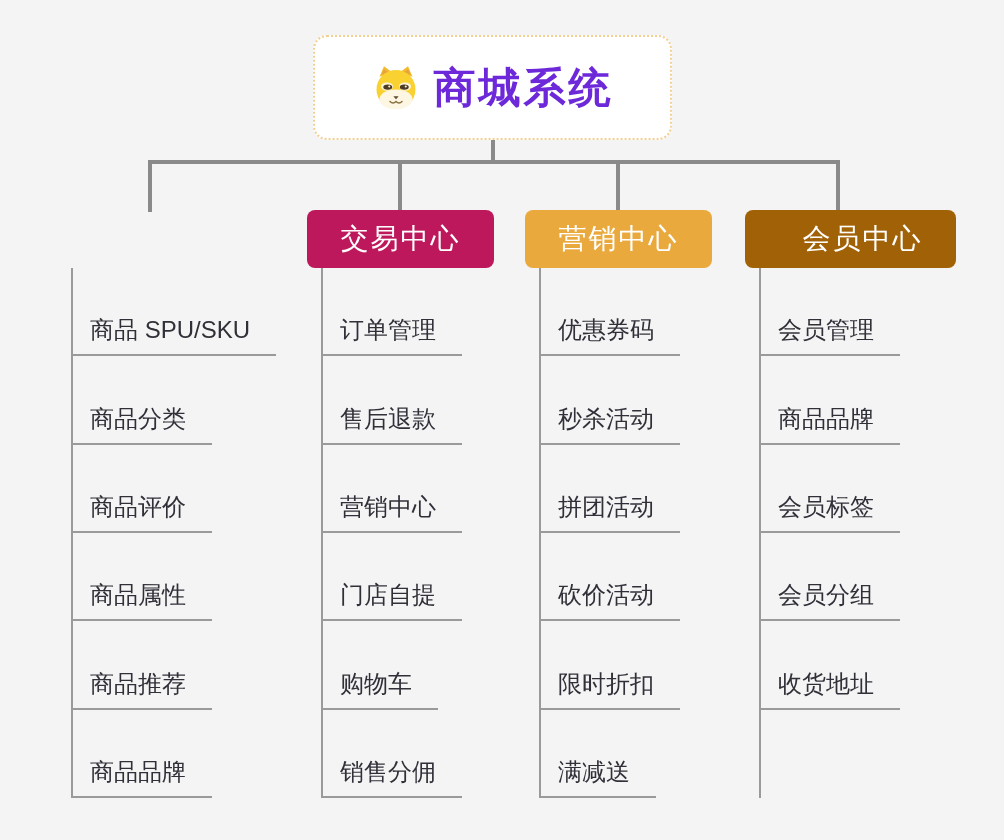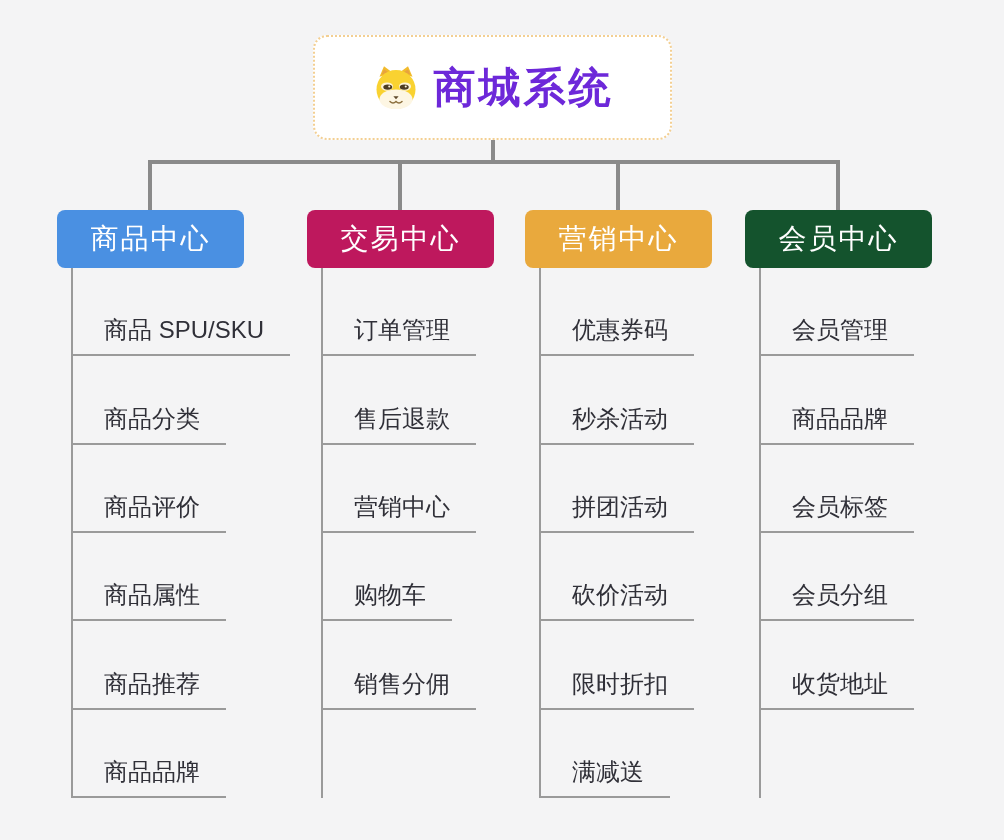--- a/index.html
+++ b/index.html
@@ -56,21 +56,21 @@
     width: 2px; height: 530px; background: #9a9a9a;
   }
   .col {
     position: absolute; left: 14px; top: 268px;
     display: flex; flex-direction: column;
   }
   .item { height: 88.33px; display: flex; align-items: flex-end; }
   .item-label {
     display: inline-block;
     border-bottom: 2px solid #9a9a9a;
-    padding: 0 26px 8px 33px;
+    padding: 0 26px 8px 19px;
     font-size: 24px; color: #303038;
     white-space: nowrap;
   }
 </style>
 </head>
 <body>
 
 <div class="canvas">
 
   <div class="line stem"></div>
@@ -99,23 +99,20 @@
       <circle cx="23" cy="27" r="1.4" fill="#fdf3d8"></circle>
       <circle cx="45" cy="27" r="1.4" fill="#fdf3d8"></circle>
 
       <path d="M28.5 40 h7 l-3.5 4 z" fill="#5f4a2c"></path>
       <path d="M24 47 q4 4 8 0 q4 4 8 0" stroke="#8a6d3b" stroke-width="2" fill="none" stroke-linecap="round"></path>
     </svg>
     <span class="root-title">商城系统</span>
   </div>
 
   <div class="branch b0">
-    <div class="branch-box" style="background-color: rgb(74, 144, 226);">
-      <span>商品中心</span>
-    </div>
     <div class="vline"></div>
     <div class="col">
       <div class="item">
           <span class="item-label">商品 SPU/SKU</span>
         </div>
       <div class="item">
           <span class="item-label">商品分类</span>
         </div>
       <div class="item">
           <span class="item-label">商品评价</span>
@@ -141,20 +138,23 @@
       <div class="item">
           <span class="item-label">订单管理</span>
         </div>
       <div class="item">
           <span class="item-label">售后退款</span>
         </div>
       <div class="item">
           <span class="item-label">营销中心</span>
         </div>
       <div class="item">
+          <span class="item-label">门店自提</span>
+        </div>
+      <div class="item">
           <span class="item-label">购物车</span>
         </div>
       <div class="item">
           <span class="item-label">销售分佣</span>
         </div>
     </div>
   </div>
 
   <div class="branch b2">
     <div class="branch-box" style="background-color: rgb(233, 169, 61);">
@@ -177,21 +177,21 @@
       <div class="item">
           <span class="item-label">限时折扣</span>
         </div>
       <div class="item">
           <span class="item-label">满减送</span>
         </div>
     </div>
   </div>
 
   <div class="branch b3">
-    <div class="branch-box" style="background-color: #14532d;">
+    <div class="branch-box" style="background-color: #a16207; padding-left: 24px;">
       <span>会员中心</span>
     </div>
     <div class="vline"></div>
     <div class="col">
       <div class="item">
           <span class="item-label">会员管理</span>
         </div>
       <div class="item">
           <span class="item-label">商品品牌</span>
         </div>

